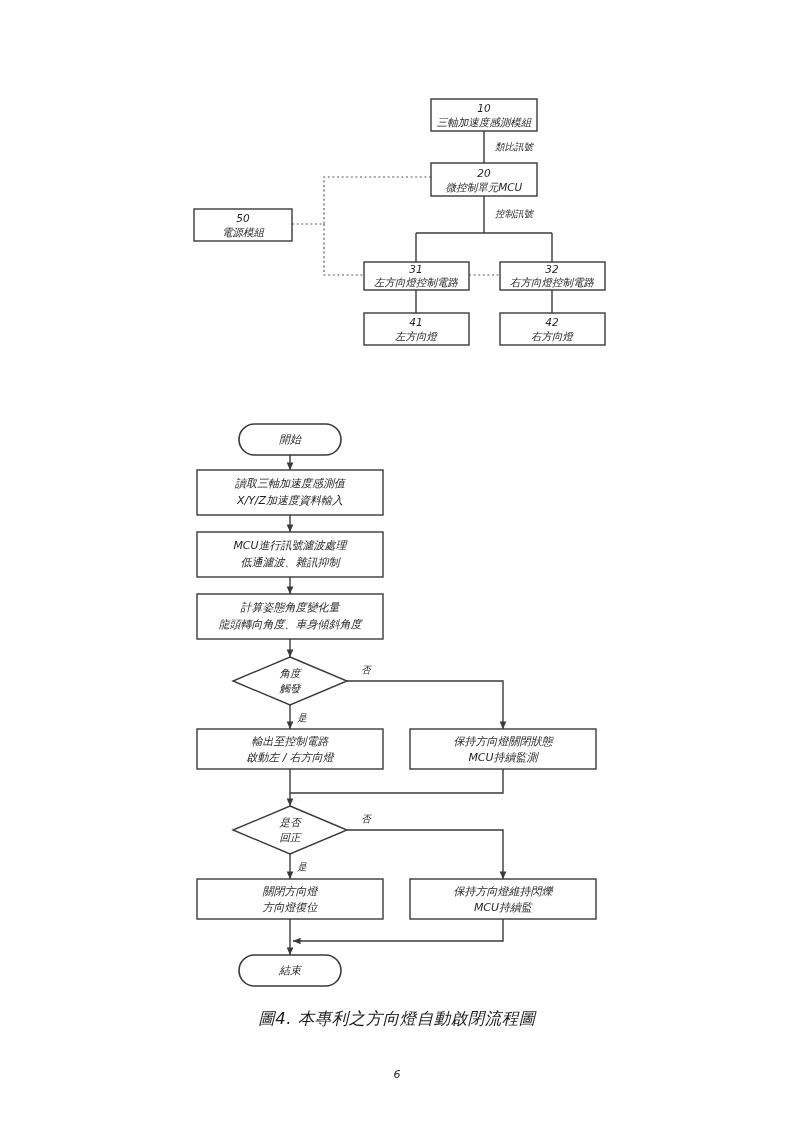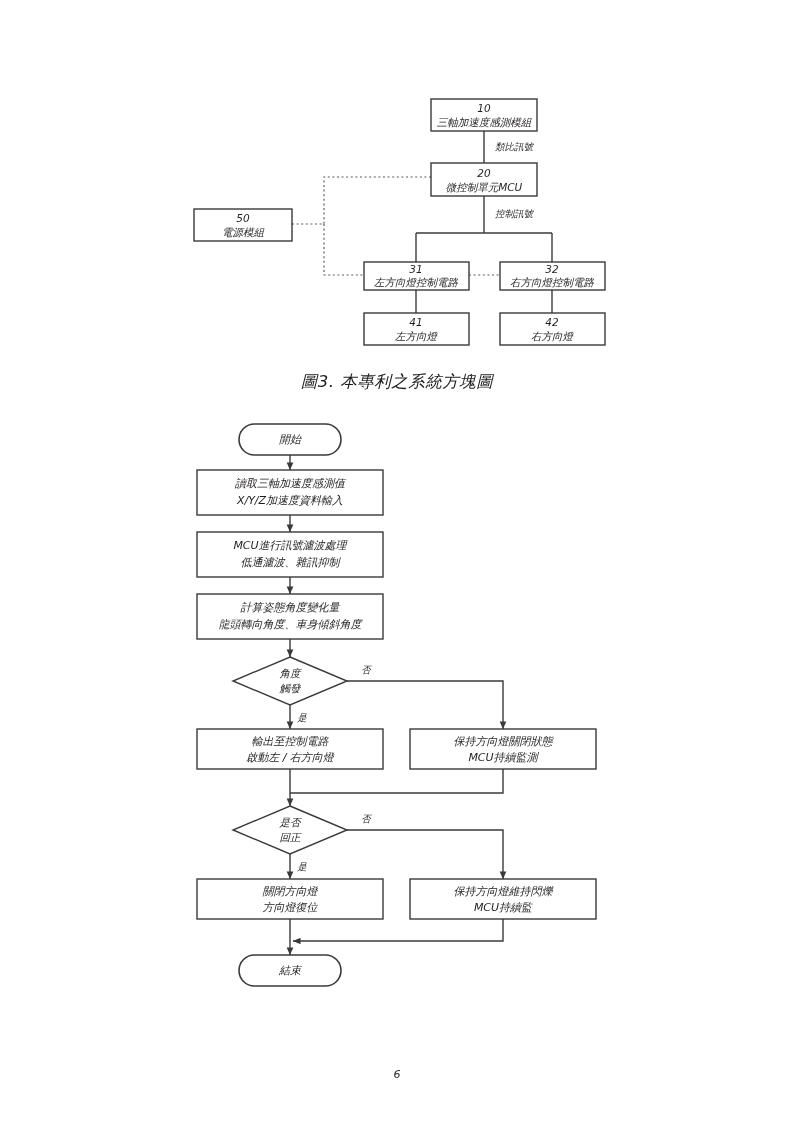--- a/index.html
+++ b/index.html
@@ -154,21 +154,20 @@
       <text class="t-label" x="416" y="337">左方向燈</text>
     </g>
 
     <g>
       <rect class="box-rect" x="500" y="313" width="105" height="32"></rect>
       <text class="t-num" x="552" y="323">42</text>
       <text class="t-label" x="552" y="337">右方向燈</text>
     </g>
   </svg>
 
-  <div class="caption" id="fig3-caption">圖3. 本專利之系統方塊圖</div>
 
   <svg id="fig4-svg" class="fig" width="794" height="1000" viewBox="0 0 794 1000">
 
     <defs>
       <marker id="arrow" viewBox="0 0 10 10" refX="9" refY="5" markerWidth="6" markerHeight="6" orient="auto-start-reverse">
         <path d="M 0 1 L 9 5 L 0 9 z" fill="#3a3a3a"></path>
       </marker>
     </defs>
 
     <g>
@@ -256,16 +255,17 @@
       <text class="t-flow" x="503" y="892">保持方向燈維持閃爍</text>
       <text class="t-flow" x="503" y="908">MCU持續監</text>
     </g>
 
     <g>
       <rect class="term-rect" x="239" y="955" width="102" height="31" rx="15.5" ry="15.5"></rect>
       <text class="t-term" x="290" y="971">結束</text>
     </g>
   </svg>
 
+  <div class="caption" id="fig4-caption">圖4. 本專利之方向燈自動啟閉流程圖</div>
 
   <div id="page-number">6</div>
 
 </div>
 
 </body></html>

